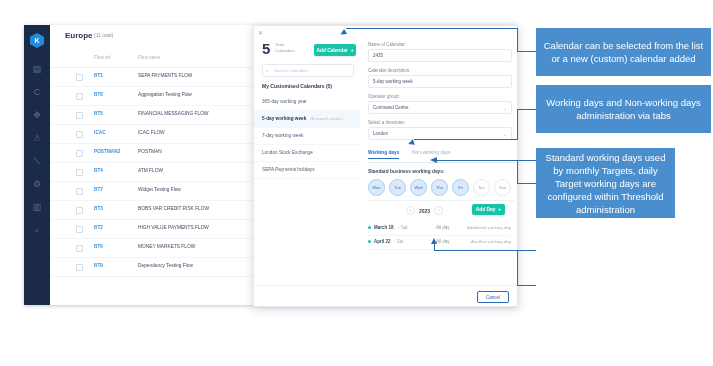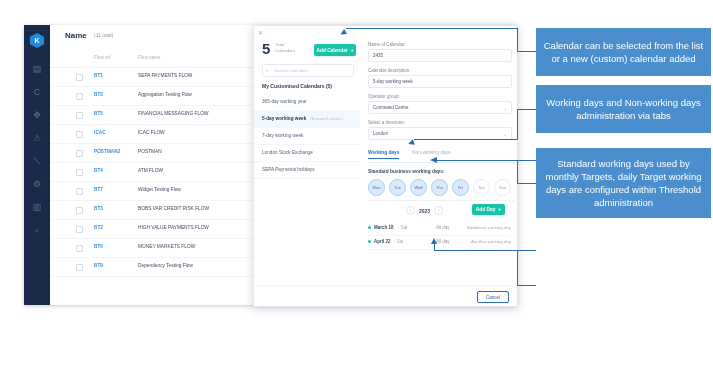--- a/index.html
+++ b/index.html
@@ -232,21 +232,21 @@
       <div class="side-item" style="top:172px">
           <span>▥</span>
         </div>
       <div class="side-item" style="top:195px">
           <span>⌕</span>
         </div>
     </div>
 
     <div class="main-pane">
       <div class="page-head">
-        <div class="page-title">Name</div>
+        <div class="page-title">Europe</div>
         <div class="page-count">(11 total)</div>
       </div>
 
       <div class="tbl">
         <div class="tbl-head">
           <div class="th th-ref">Flow ref</div>
           <div class="th th-name">Flow name</div>
           <div class="th th-sort">⌄</div>
         </div>
 
@@ -437,21 +437,21 @@
       </div>
     </div>
 
     <div class="modal-foot">
       <div class="btn-cancel">Cancel</div>
     </div>
   </div>
 
   <div class="anno" style="left:536px;top:85px;width:175px;height:48px">Working days and Non-working days administration via tabs</div>
   <div class="anno" style="left:536px;top:28px;width:175px;height:48px">Calendar can be selected from the list or a new (custom) calendar added</div>
-  <div class="anno" style="left:536px;top:148px;width:175px;height:70px">Standard working days used by monthly Targets, daily Target working days are configured within Threshold administration</div>
+  <div class="anno" style="left:536px;top:148px;width:139px;height:70px">Standard working days used by monthly Targets, daily Target working days are configured within Threshold administration</div>
 
   <div class="leader" style="left:517px;top:51px;width:19px;height:1px"></div>
   <div class="leader" style="left:517px;top:28px;width:1px;height:24px"></div>
   <div class="leader" style="left:346px;top:28px;width:172px;height:1px"></div>
   <div class="arrow" style="left:340px;top:30px;border-left:6px solid #2a6cad;border-top:3px solid transparent;border-bottom:3px solid transparent;transform:rotate(150deg)"></div>
 
   <div class="leader" style="left:517px;top:109px;width:19px;height:1px"></div>
   <div class="leader" style="left:414px;top:139px;width:104px;height:1px"></div>
   <div class="leader" style="left:517px;top:109px;width:1px;height:31px"></div>
   <div class="arrow" style="left:408px;top:140px;border-left:6px solid #2a6cad;border-top:3px solid transparent;border-bottom:3px solid transparent;transform:rotate(160deg)"></div>

